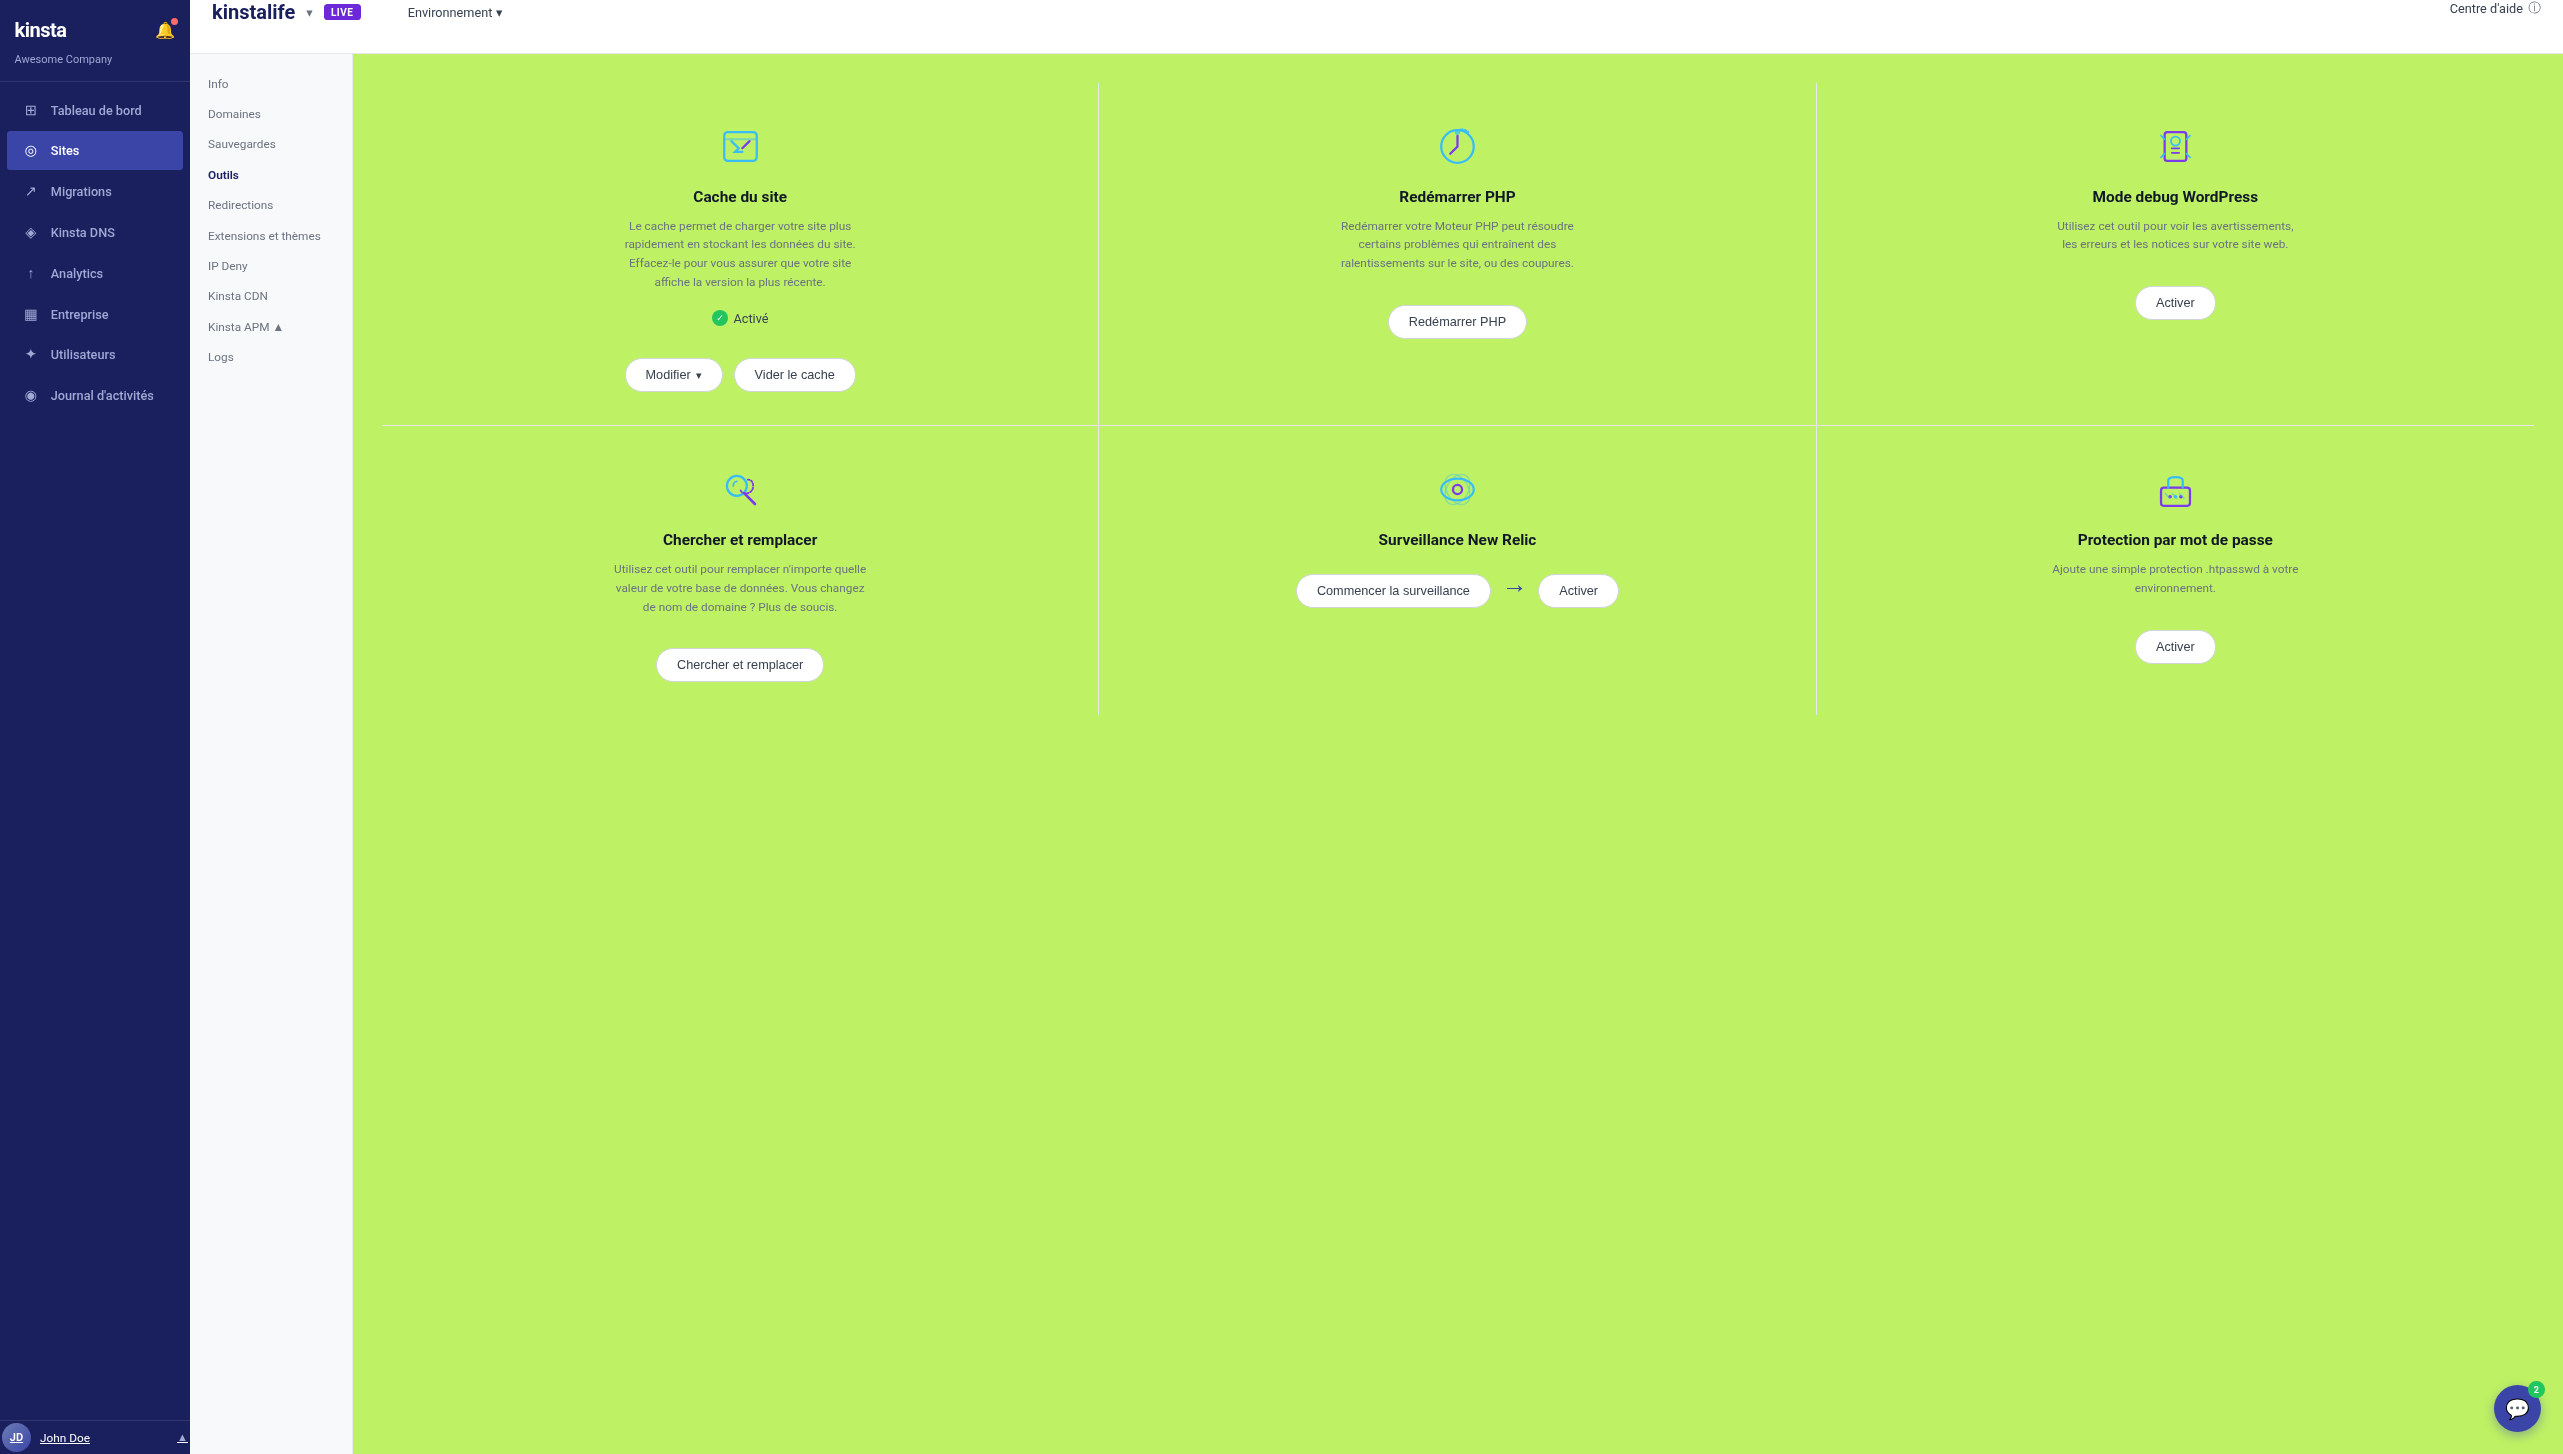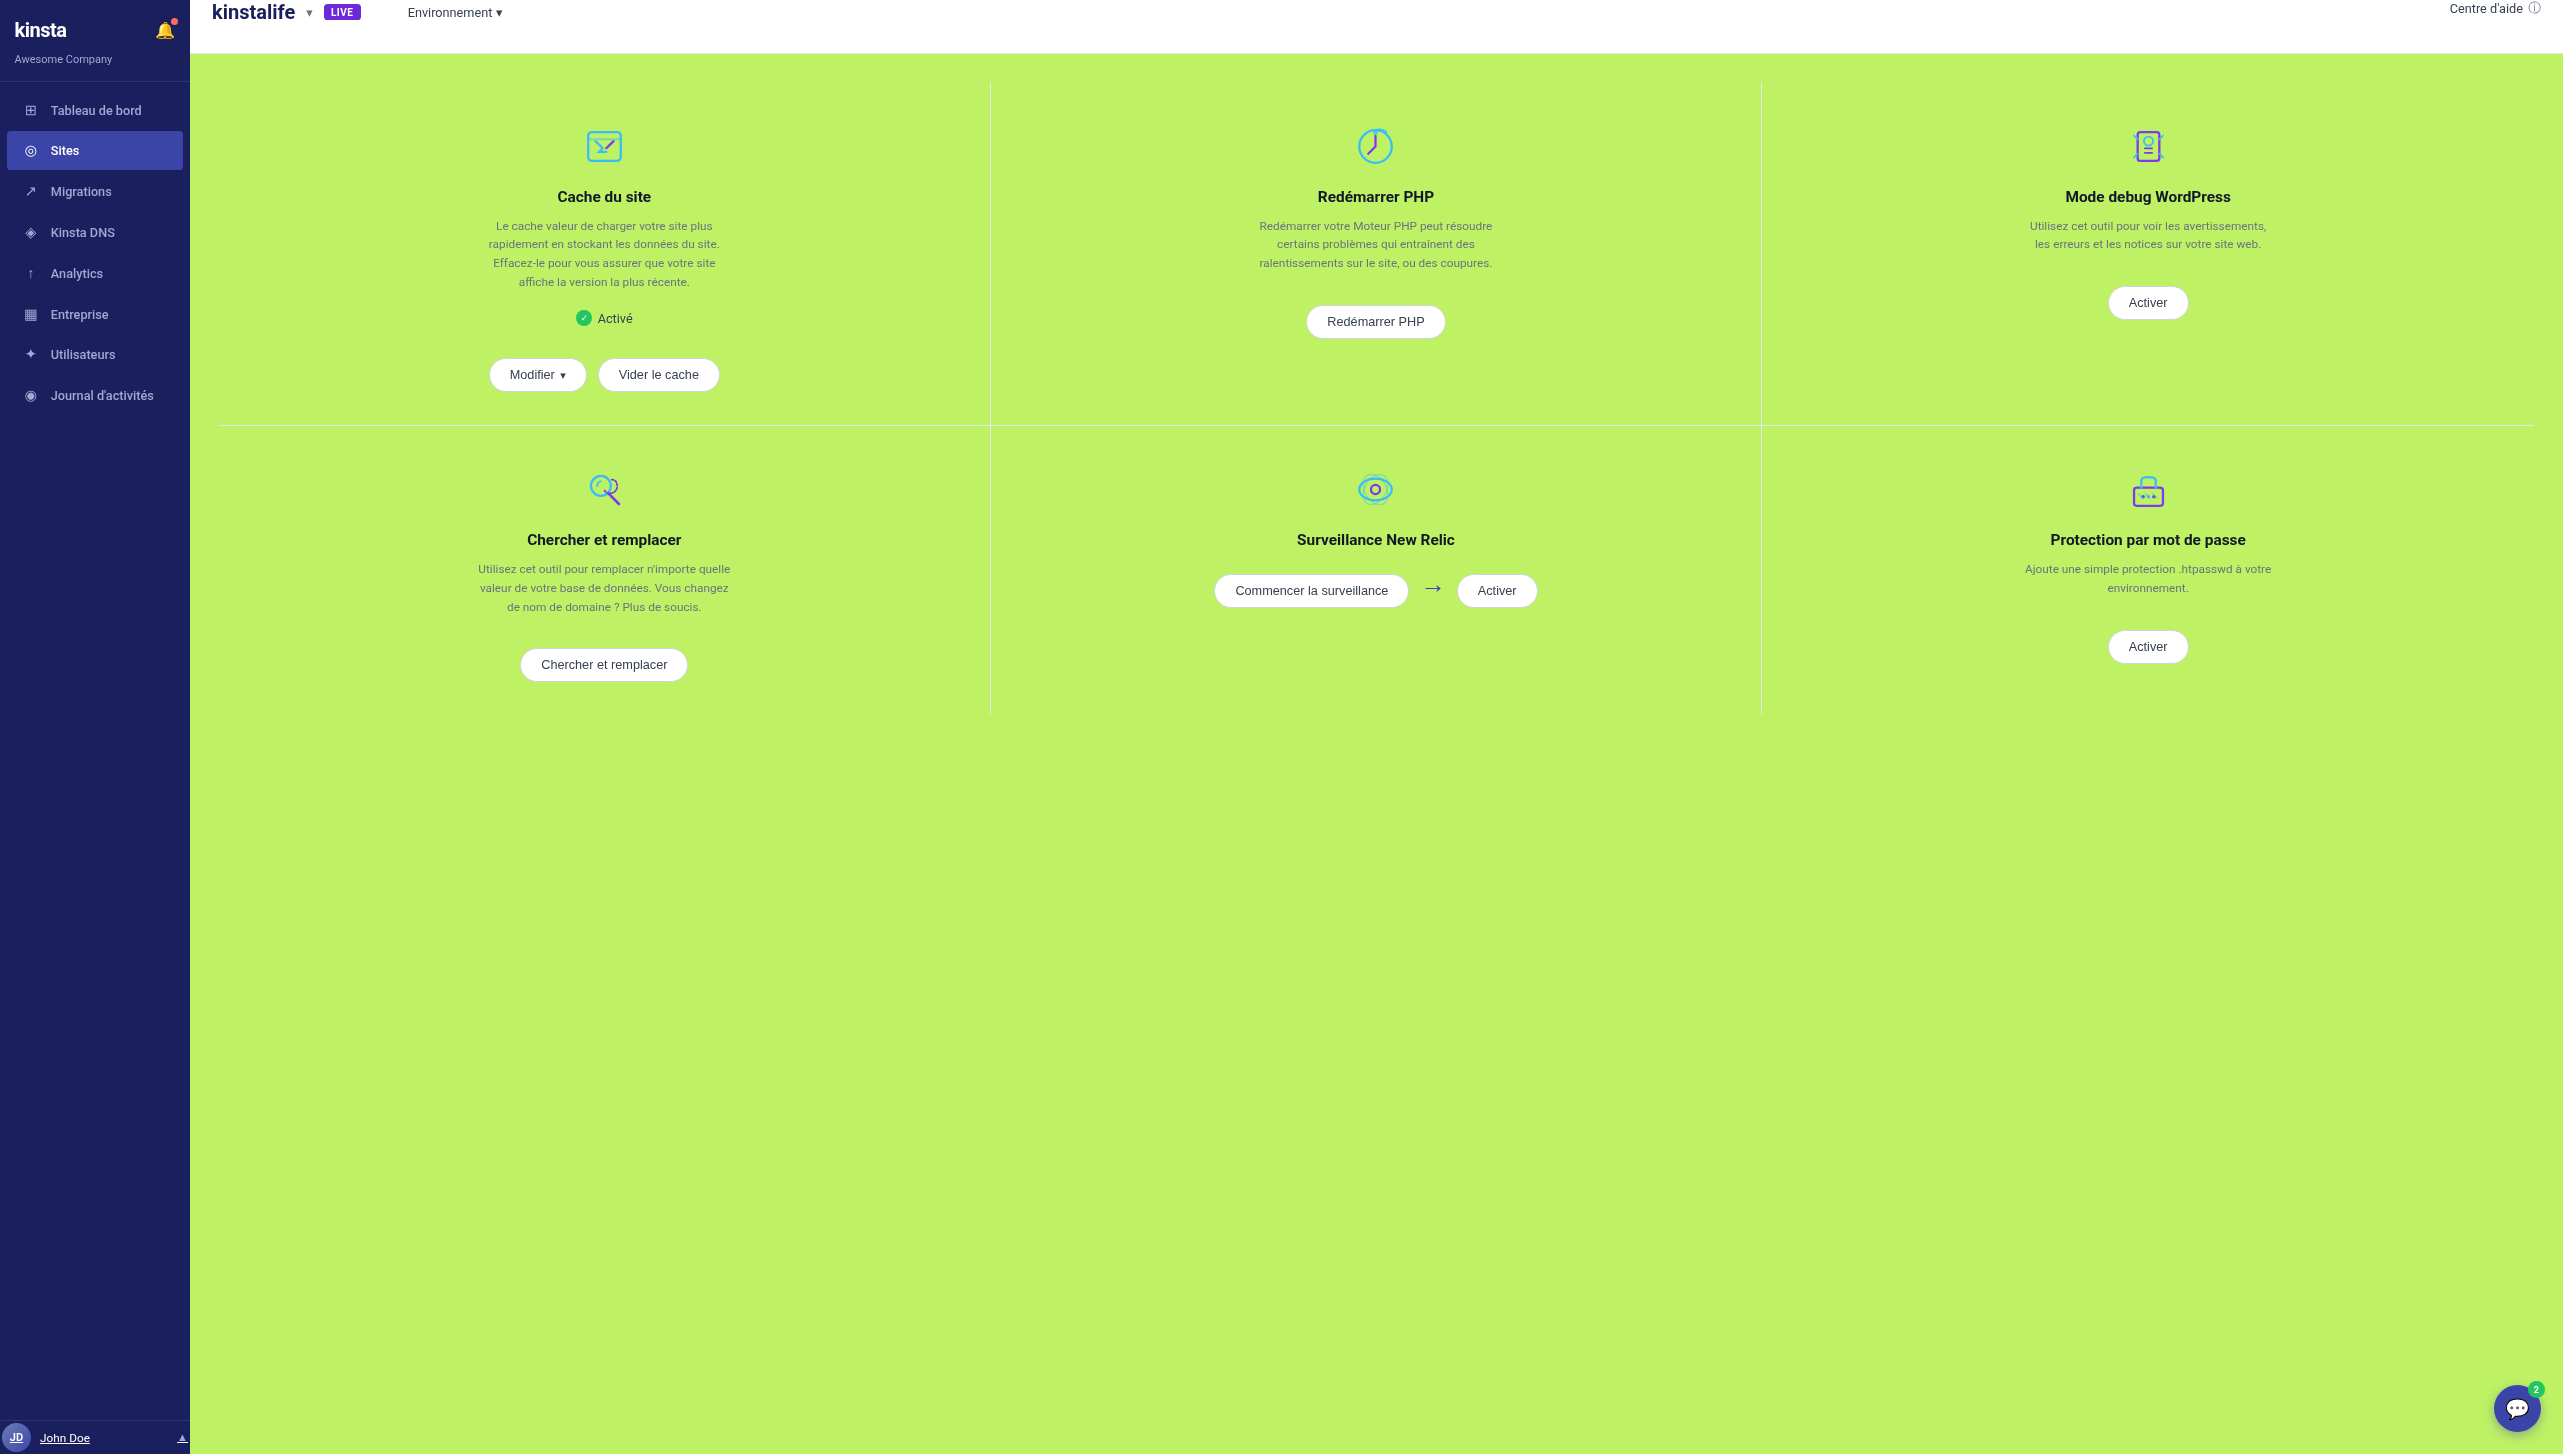--- a/index.html
+++ b/index.html
@@ -339,35 +339,48 @@
       </div>
     </div>
     <div class="topbar-right">
       <span>Centre d'aide</span>
       <span class="help-icon">ⓘ</span>
     </div>
   </div>
 
   <div class="content-area">
 
+    <div class="sub-nav">
+
+    <div class="sub-nav-item">Info</div>
+        <div class="sub-nav-item">Domaines</div>
+        <div class="sub-nav-item">Sauvegardes</div>
+        <div class="sub-nav-item active">Outils</div>
+        <div class="sub-nav-item">Redirections</div>
+        <div class="sub-nav-item">Extensions et thèmes</div>
+        <div class="sub-nav-item">IP Deny</div>
+        <div class="sub-nav-item">Kinsta CDN</div>
+        <div class="sub-nav-item">Kinsta APM ▲</div>
+        <div class="sub-nav-item">Logs</div>
+      </div>
 
     <div class="tools-content">
       <div class="tools-grid">
 
       <div class="tool-card">
     <div class="tool-icon">
               <svg width="47" height="47" viewBox="0 0 52 52" fill="none" xmlns="http://www.w3.org/2000/svg">
     <rect x="8" y="10" width="36" height="32" rx="4" stroke="#38bdf8" stroke-width="2.5" fill="none"></rect>
     <path d="M16 20 L24 28 L20 32 L28 32" stroke="#38bdf8" stroke-width="2.5" stroke-linecap="round" fill="none"></path>
     <path d="M36 20 L28 28" stroke="#7c3aed" stroke-width="2.5" stroke-linecap="round" fill="none"></path>
     <path d="M8 18 L44 18" stroke="#38bdf8" stroke-width="2" opacity="0.5"></path>
   </svg>
             </div>
     <div class="tool-title">Cache du site</div>
-    <div class="tool-desc">Le cache valeur de charger votre site plus rapidement en stockant les données du site. Effacez-le pour vous assurer que votre site affiche la version la plus récente.</div>
+    <div class="tool-desc">Le cache permet de charger votre site plus rapidement en stockant les données du site. Effacez-le pour vous assurer que votre site affiche la version la plus récente.</div>
     <div class="tool-status">
       <div class="status-dot">✓</div>
       <span>Activé</span>
     </div>
     <div class="tool-actions">
               <button class="btn">Modifier <span class="btn-arrow">▾</span></button>
               <button class="btn">Vider le cache</button>
             </div>
   </div>
           <div class="tool-card">

